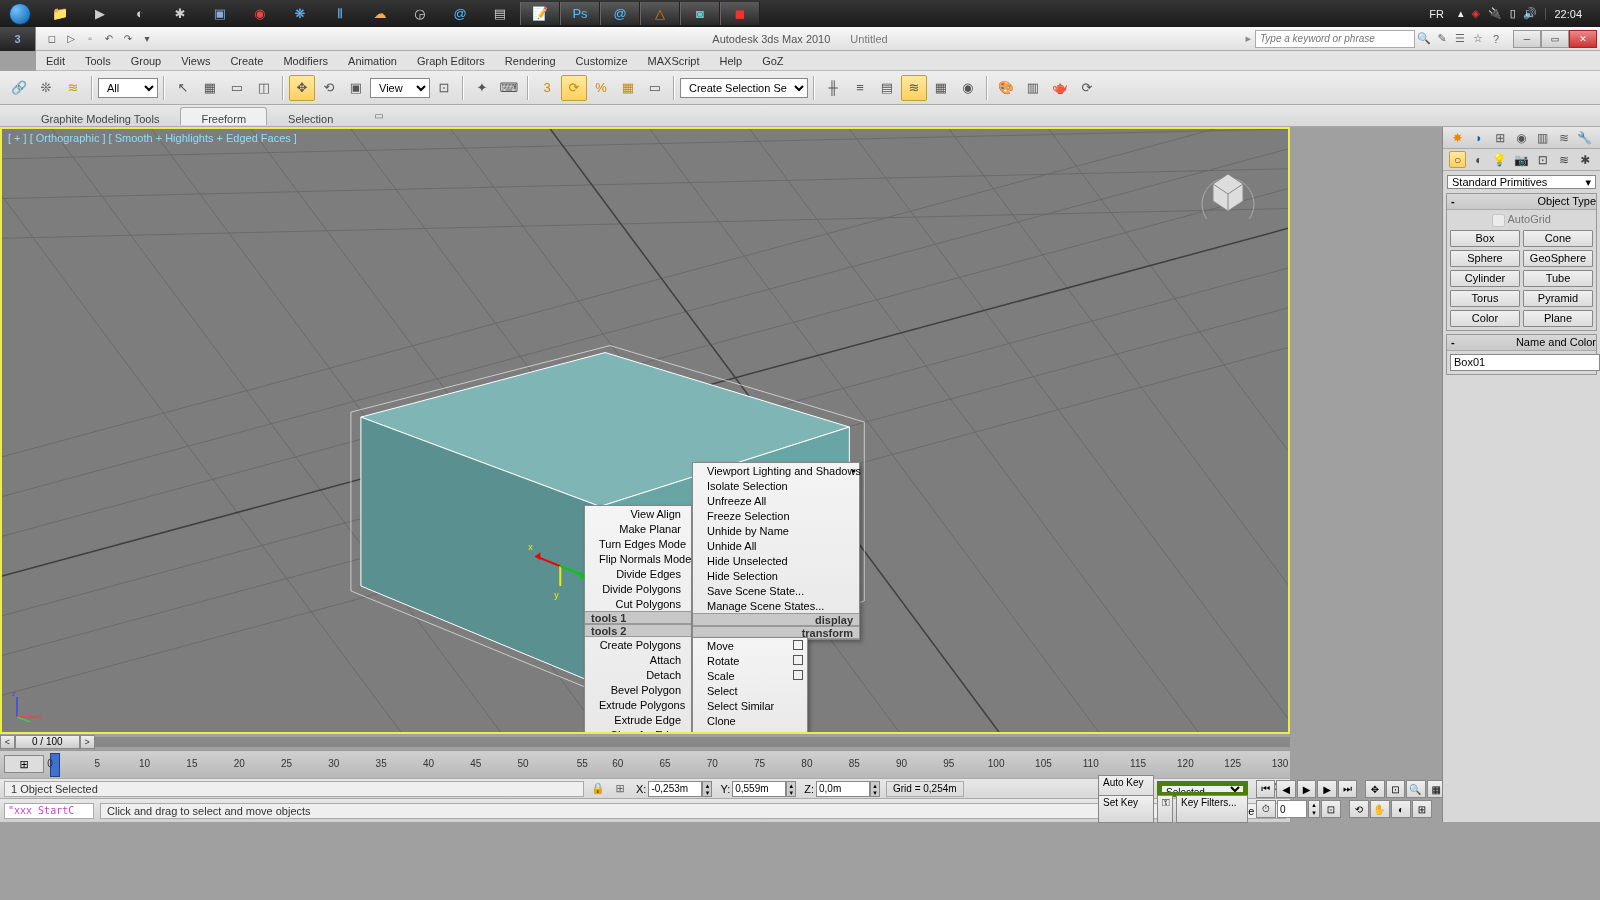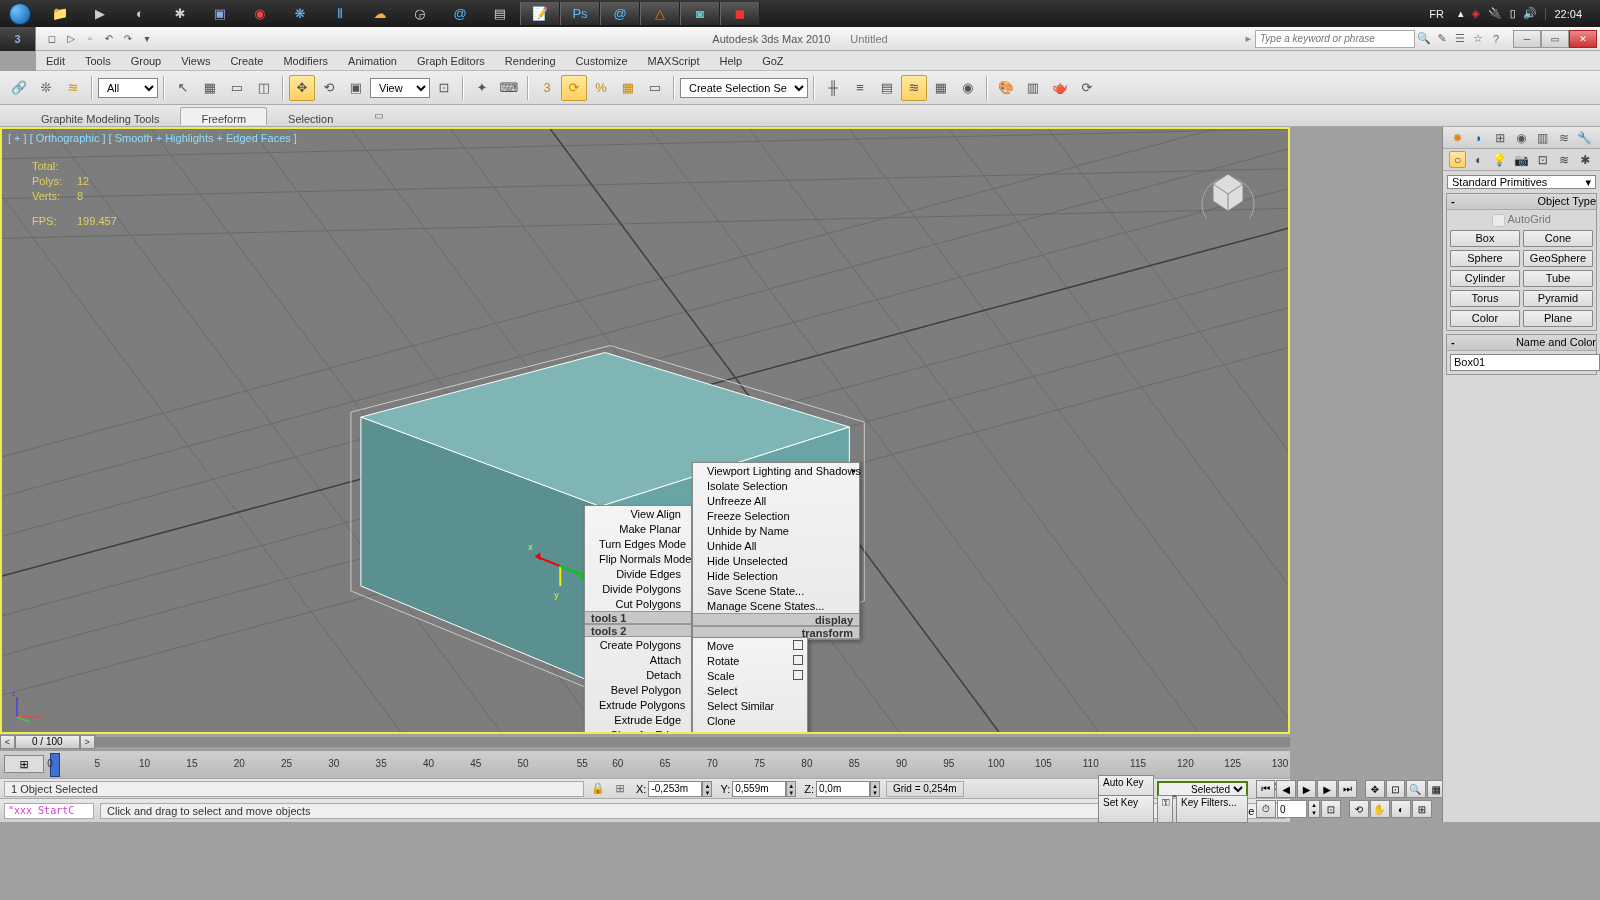--- a/index.html
+++ b/index.html
@@ -92,21 +92,21 @@
 .status1 .grid-t{font-size:10px;padding:0 6px;border:1px solid #aaa;height:16px;line-height:14px;}
 
 .status2{position:absolute;top:798px;left:0;width:1290px;height:24px;background:linear-gradient(#e8e8e8,#d0d0d0);border-top:1px solid #aaa;display:flex;align-items:center;padding:0 4px;gap:6px;}
 .status2 .prompt{width:90px;height:16px;border:1px solid #aaa;background:#fff;color:#d040d0;font-family:monospace;font-size:10px;padding:0 3px;line-height:14px;}
 .status2 .hint{flex:1;height:16px;border:1px solid #aaa;background:#efefef;padding:0 6px;font-size:11px;line-height:14px;color:#333;}
 .status2 .tag{height:16px;border:1px solid #aaa;background:#efefef;padding:0 10px;font-size:11px;line-height:14px;}
 .status2 .icon{width:16px;height:16px;display:flex;align-items:center;justify-content:center;}
 .keys-area{position:absolute;top:778px;left:1096px;width:154px;height:44px;display:flex;flex-direction:column;gap:2px;padding:2px;}
 .keys-area .row{display:flex;align-items:center;gap:3px;height:18px;}
 .keys-area .btn{height:28px;border:1px solid #888;background:linear-gradient(#f0f0f0,#d8d8d8);padding:0 4px;font-size:10px;line-height:14px;}
-.keys-area select{height:16px;border:2px solid #4d7c0f;font-size:10px;flex:1;text-align:right;}
+.keys-area select{height:16px;border:5px solid #4d7c0f;font-size:10px;flex:1;}
 
 .play-area{position:absolute;top:778px;left:1254px;width:194px;height:44px;padding:2px;}
 .play-area .row{display:flex;gap:1px;height:18px;margin-bottom:2px;}
 .play-area .pb{width:20px;height:18px;border:1px solid #888;background:linear-gradient(#f0f0f0,#d8d8d8);display:flex;align-items:center;justify-content:center;font-size:10px;}
 .play-area input{width:30px;height:18px;border:1px solid #888;font-size:10px;padding:0 2px;}
 
 
 .cmd-panel{position:absolute;top:127px;right:0;width:158px;bottom:78px;background:#d8d8d8;border-left:1px solid #888;}
 .cmd-tabs{height:22px;background:linear-gradient(#e8e8e8,#d0d0d0);border-bottom:1px solid #aaa;display:flex;align-items:center;justify-content:space-around;padding:0 4px;}
 .cmd-tabs .ct{width:17px;height:17px;display:flex;align-items:center;justify-content:center;font-size:12px;color:#555;}
@@ -299,38 +299,20 @@
       <line x1="0" y1="0" x2="-25" y2="-10" stroke="#e00" stroke-width="2"></line>
         <polygon points="-25,-10 -20,-6 -20,-14" fill="#e00"></polygon>
       <text x="-32" y="-16" fill="#ee0" font-size="9">x</text>
       <line x1="0" y1="0" x2="0" y2="20" stroke="#ee0" stroke-width="2"></line>
       <line x1="0" y1="0" x2="25" y2="10" stroke="#0c0" stroke-width="2"></line>
         <polygon points="25,10 20,6 20,14" fill="#0c0"></polygon>
       <text x="-6" y="32" fill="#ee0" font-size="9">y</text>
     </g>
   </svg>
   <div class="vp-label">[ + ] [ Orthographic ] [ Smooth + Highlights + Edged Faces ]</div>
-  <div class="vp-stats">
-    <div class="row">
-        <span class="lbl">Total:</span>
-      </div>
-    <div class="row">
-        <span class="lbl">Polys:</span>
-        <span>12</span>
-      </div>
-    <div class="row">
-        <span class="lbl">Verts:</span>
-        <span>8</span>
-      </div>
-    <div style="height:10px;"></div>
-    <div class="row">
-        <span class="lbl">FPS:</span>
-        <span>199.457</span>
-      </div>
-  </div>
   <svg class="vp-cube" viewBox="0 0 60 60">
     <circle cx="30" cy="45" r="26" fill="none" stroke="#aaa" stroke-width="1"></circle>
     <polygon points="15,25 30,15 45,25 45,42 30,52 15,42" fill="#ddd" stroke="#888"></polygon>
     <line x1="15" y1="25" x2="30" y2="35" stroke="#888"></line>
       <line x1="45" y1="25" x2="30" y2="35" stroke="#888"></line>
       <line x1="30" y1="35" x2="30" y2="52" stroke="#888"></line>
   </svg>
   <svg class="vp-axes" viewBox="0 0 30 30">
     <line x1="5" y1="25" x2="5" y2="5" stroke="#44e" stroke-width="1.5"></line>
       <text x="0" y="4" fill="#44e" font-size="7">z</text>

